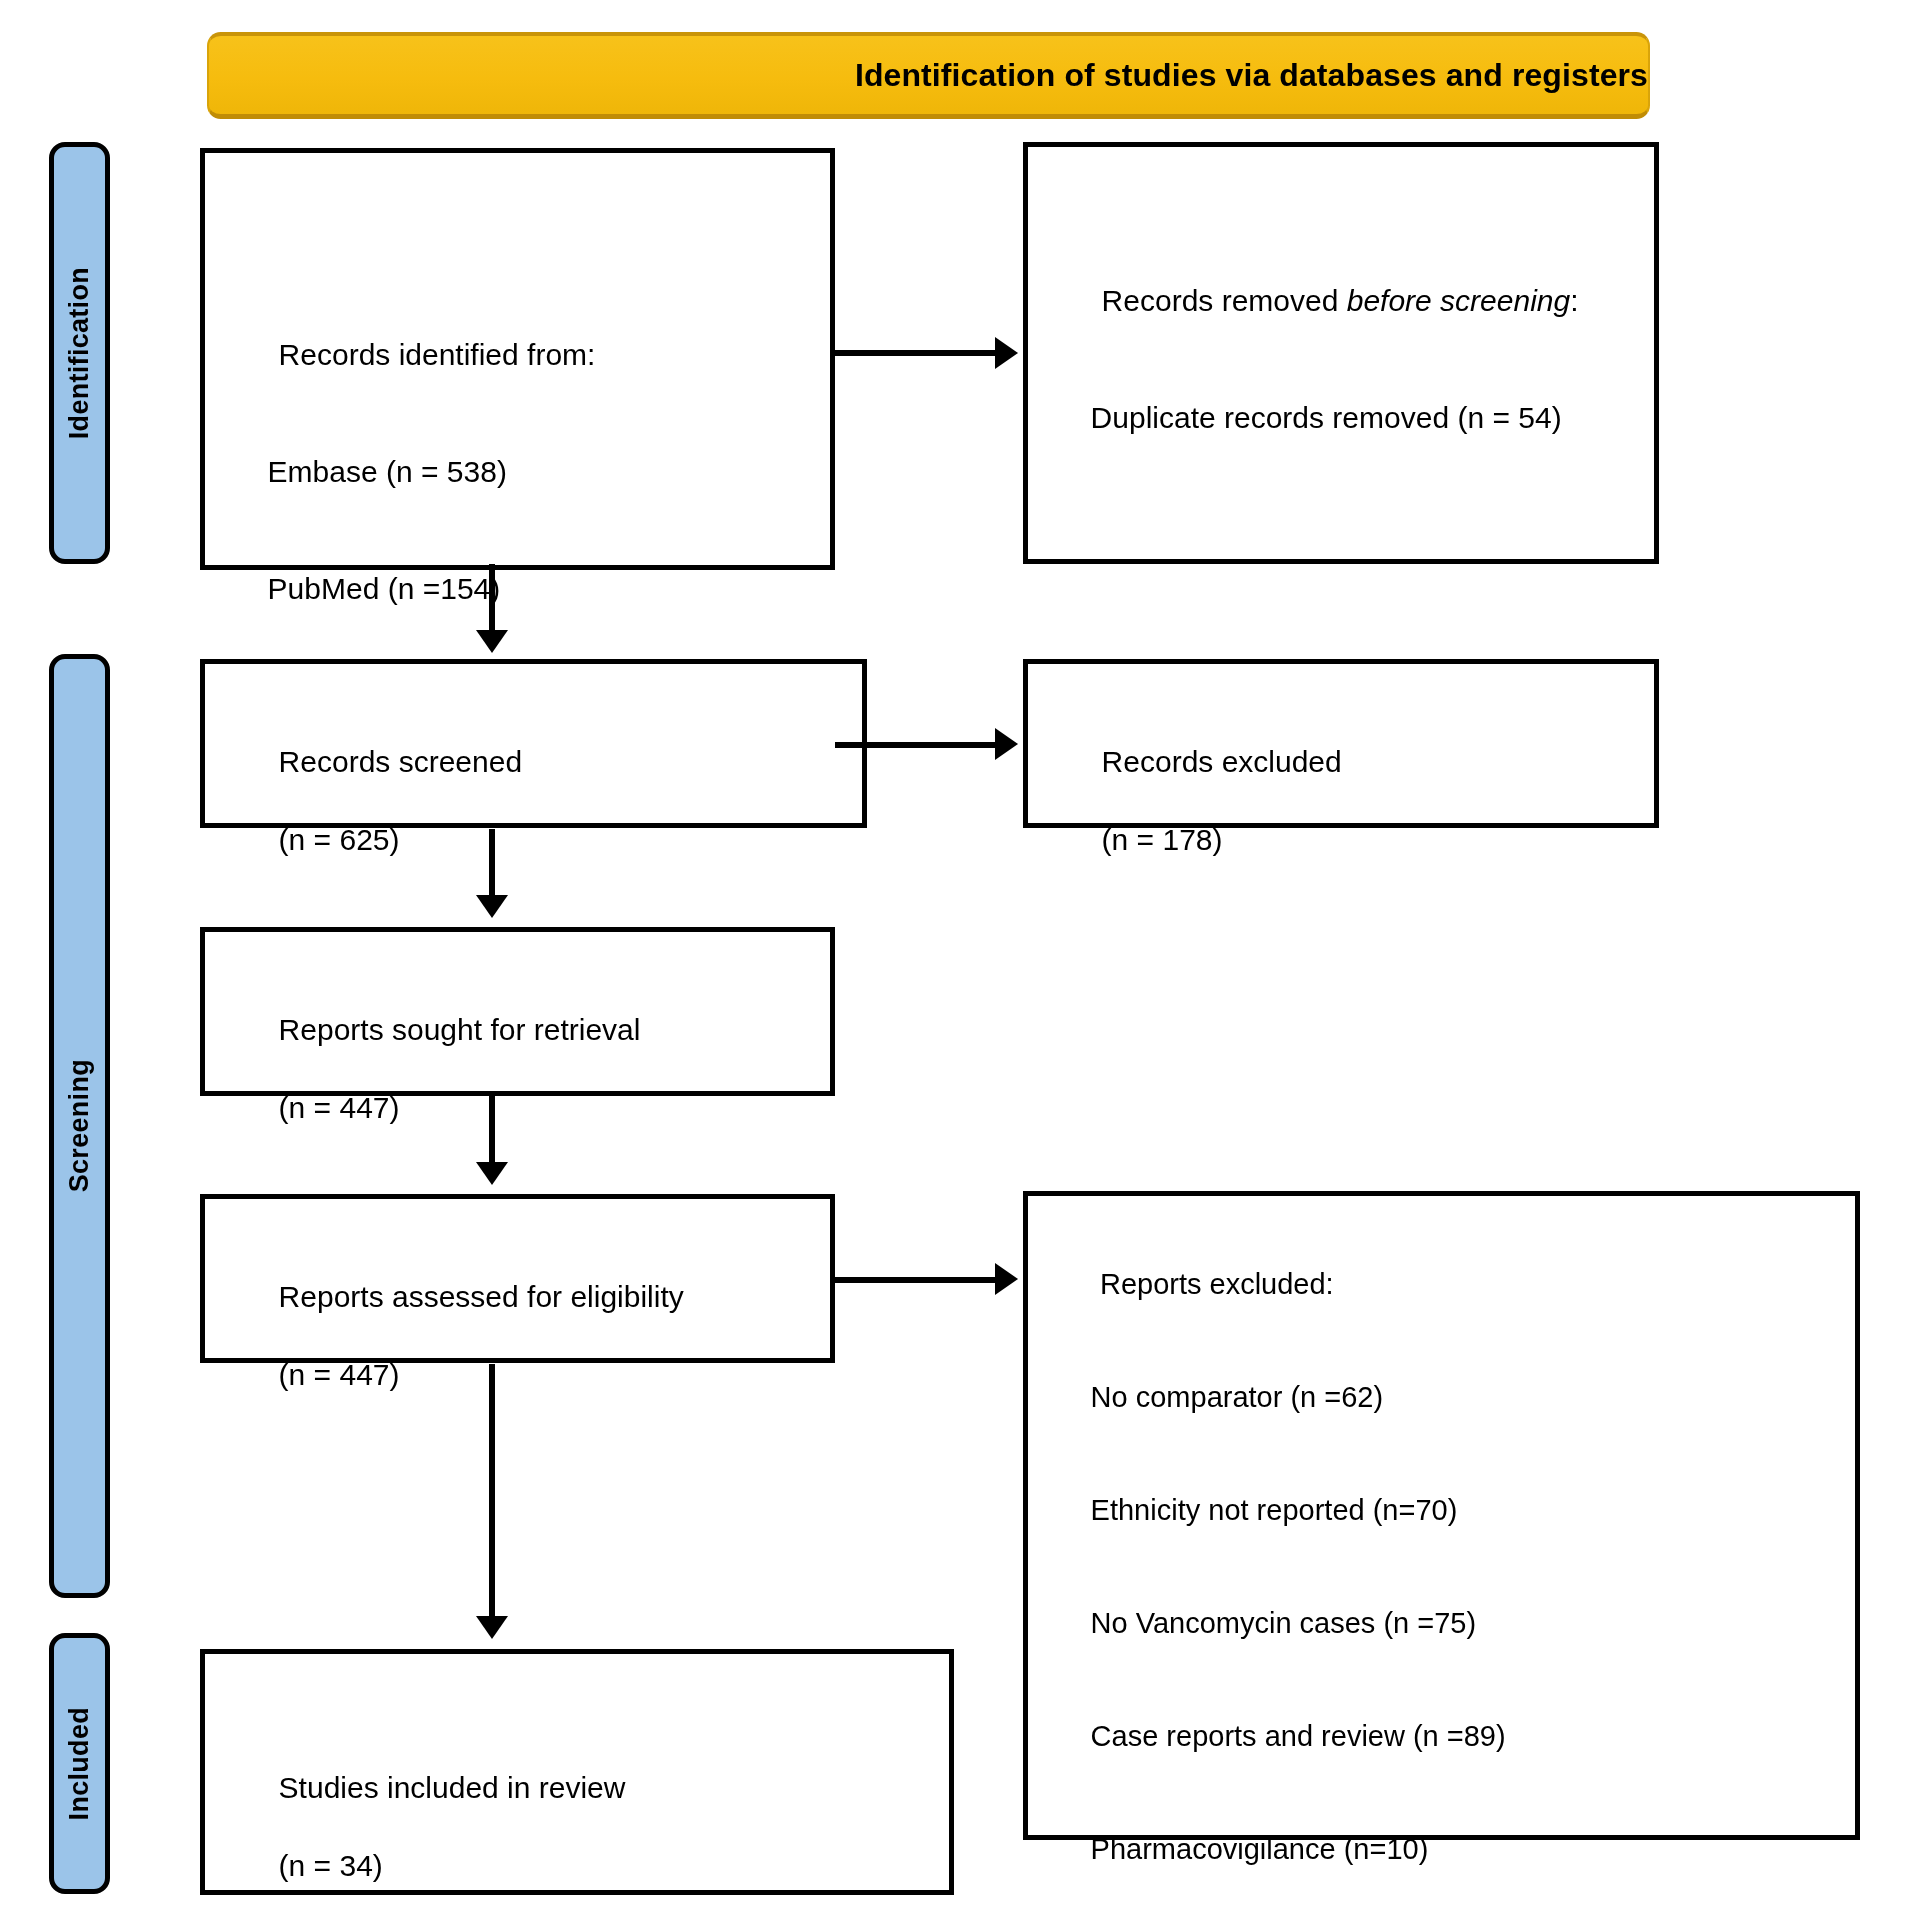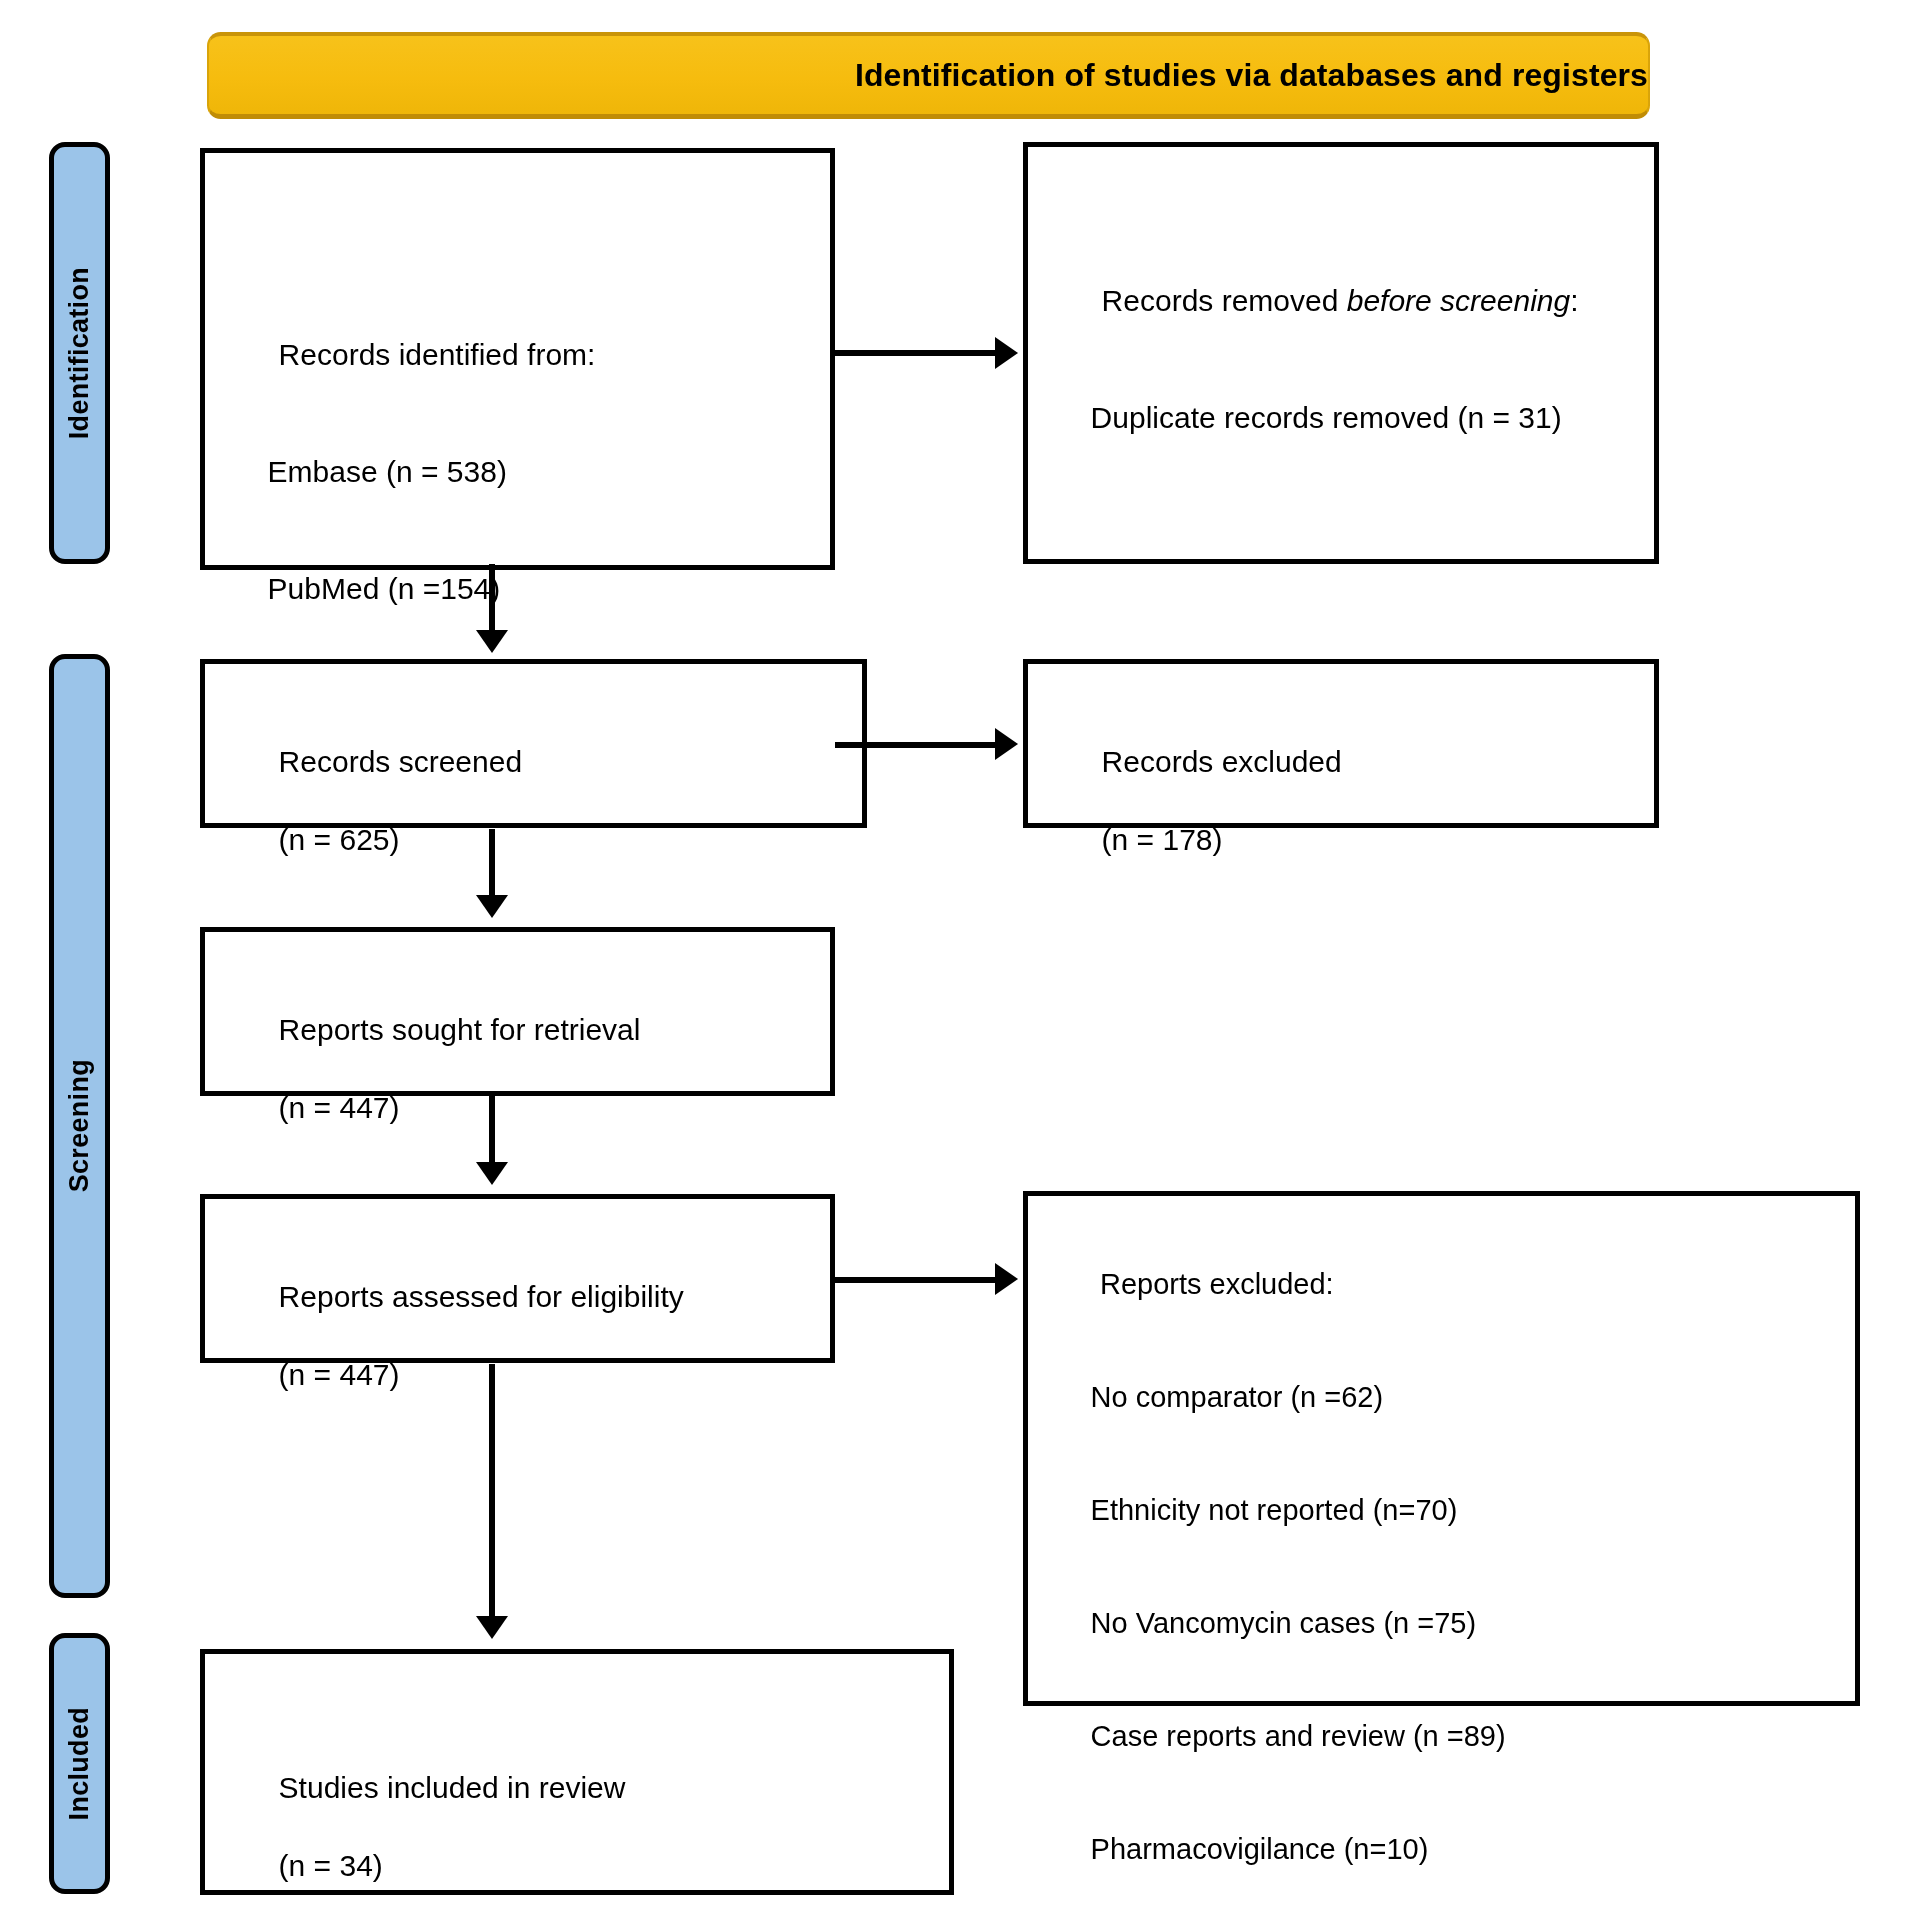--- a/index.html
+++ b/index.html
@@ -93,21 +93,21 @@
   
   #box-identified   { left: 200px; top: 148px;  width: 635px; height: 422px; }
   #box-screened     { left: 200px; top: 659px; width: 667px; height: 169px; }
   #box-sought       { left: 200px; top: 927px; width: 635px; height: 169px; }
   #box-assessed     { left: 200px; top: 1194px; width: 635px; height: 169px; }
   #box-included     { left: 200px; top: 1649px; width: 754px; height: 246px; }
 
   
   #box-removed      { left: 1023px; top: 142px;  width: 636px; height: 422px; }
   #box-rec-excluded { left: 1023px; top: 659px; width: 636px; height: 169px; }
-  #box-rep-excluded { left: 1023px; top: 1191px; width: 837px; height: 515px; }
+  #box-rep-excluded { left: 1023px; top: 1191px; width: 837px; height: 649px; }
 
   
   #t-identified   { top: 143px; }
   #t-screened     { top: 39px; }
   #t-sought       { top: 39px; }
   #t-assessed     { top: 39px; }
   #t-included     { top: 75px; }
   #t-removed      { top: 95px; }
   #t-rec-excluded { top: 39px; }
   #t-rep-excluded { top: 32px; font-size: 29px; line-height: 1.30; }
@@ -179,21 +179,21 @@
     <div class="fbox-text" id="t-identified">
       <span>Records identified from:</span><br>
       <span class="indent">Embase (n = 538)</span>
       <span class="indent">PubMed (n =154)</span>
     </div>
   </div>
 
   <div class="fbox" id="box-removed">
     <div class="fbox-text" id="t-removed">
       <span>Records removed </span><span class="ital">before screening</span><span>:</span><br>
-      <span class="indent">Duplicate records removed (n = 31)</span>
+      <span class="indent">Duplicate records removed (n = 54)</span>
     </div>
   </div>
 
   <div class="fbox" id="box-screened">
     <div class="fbox-text" id="t-screened">
       <span>Records screened</span><br>
       <span>(n = 625)</span>
     </div>
   </div>
 

